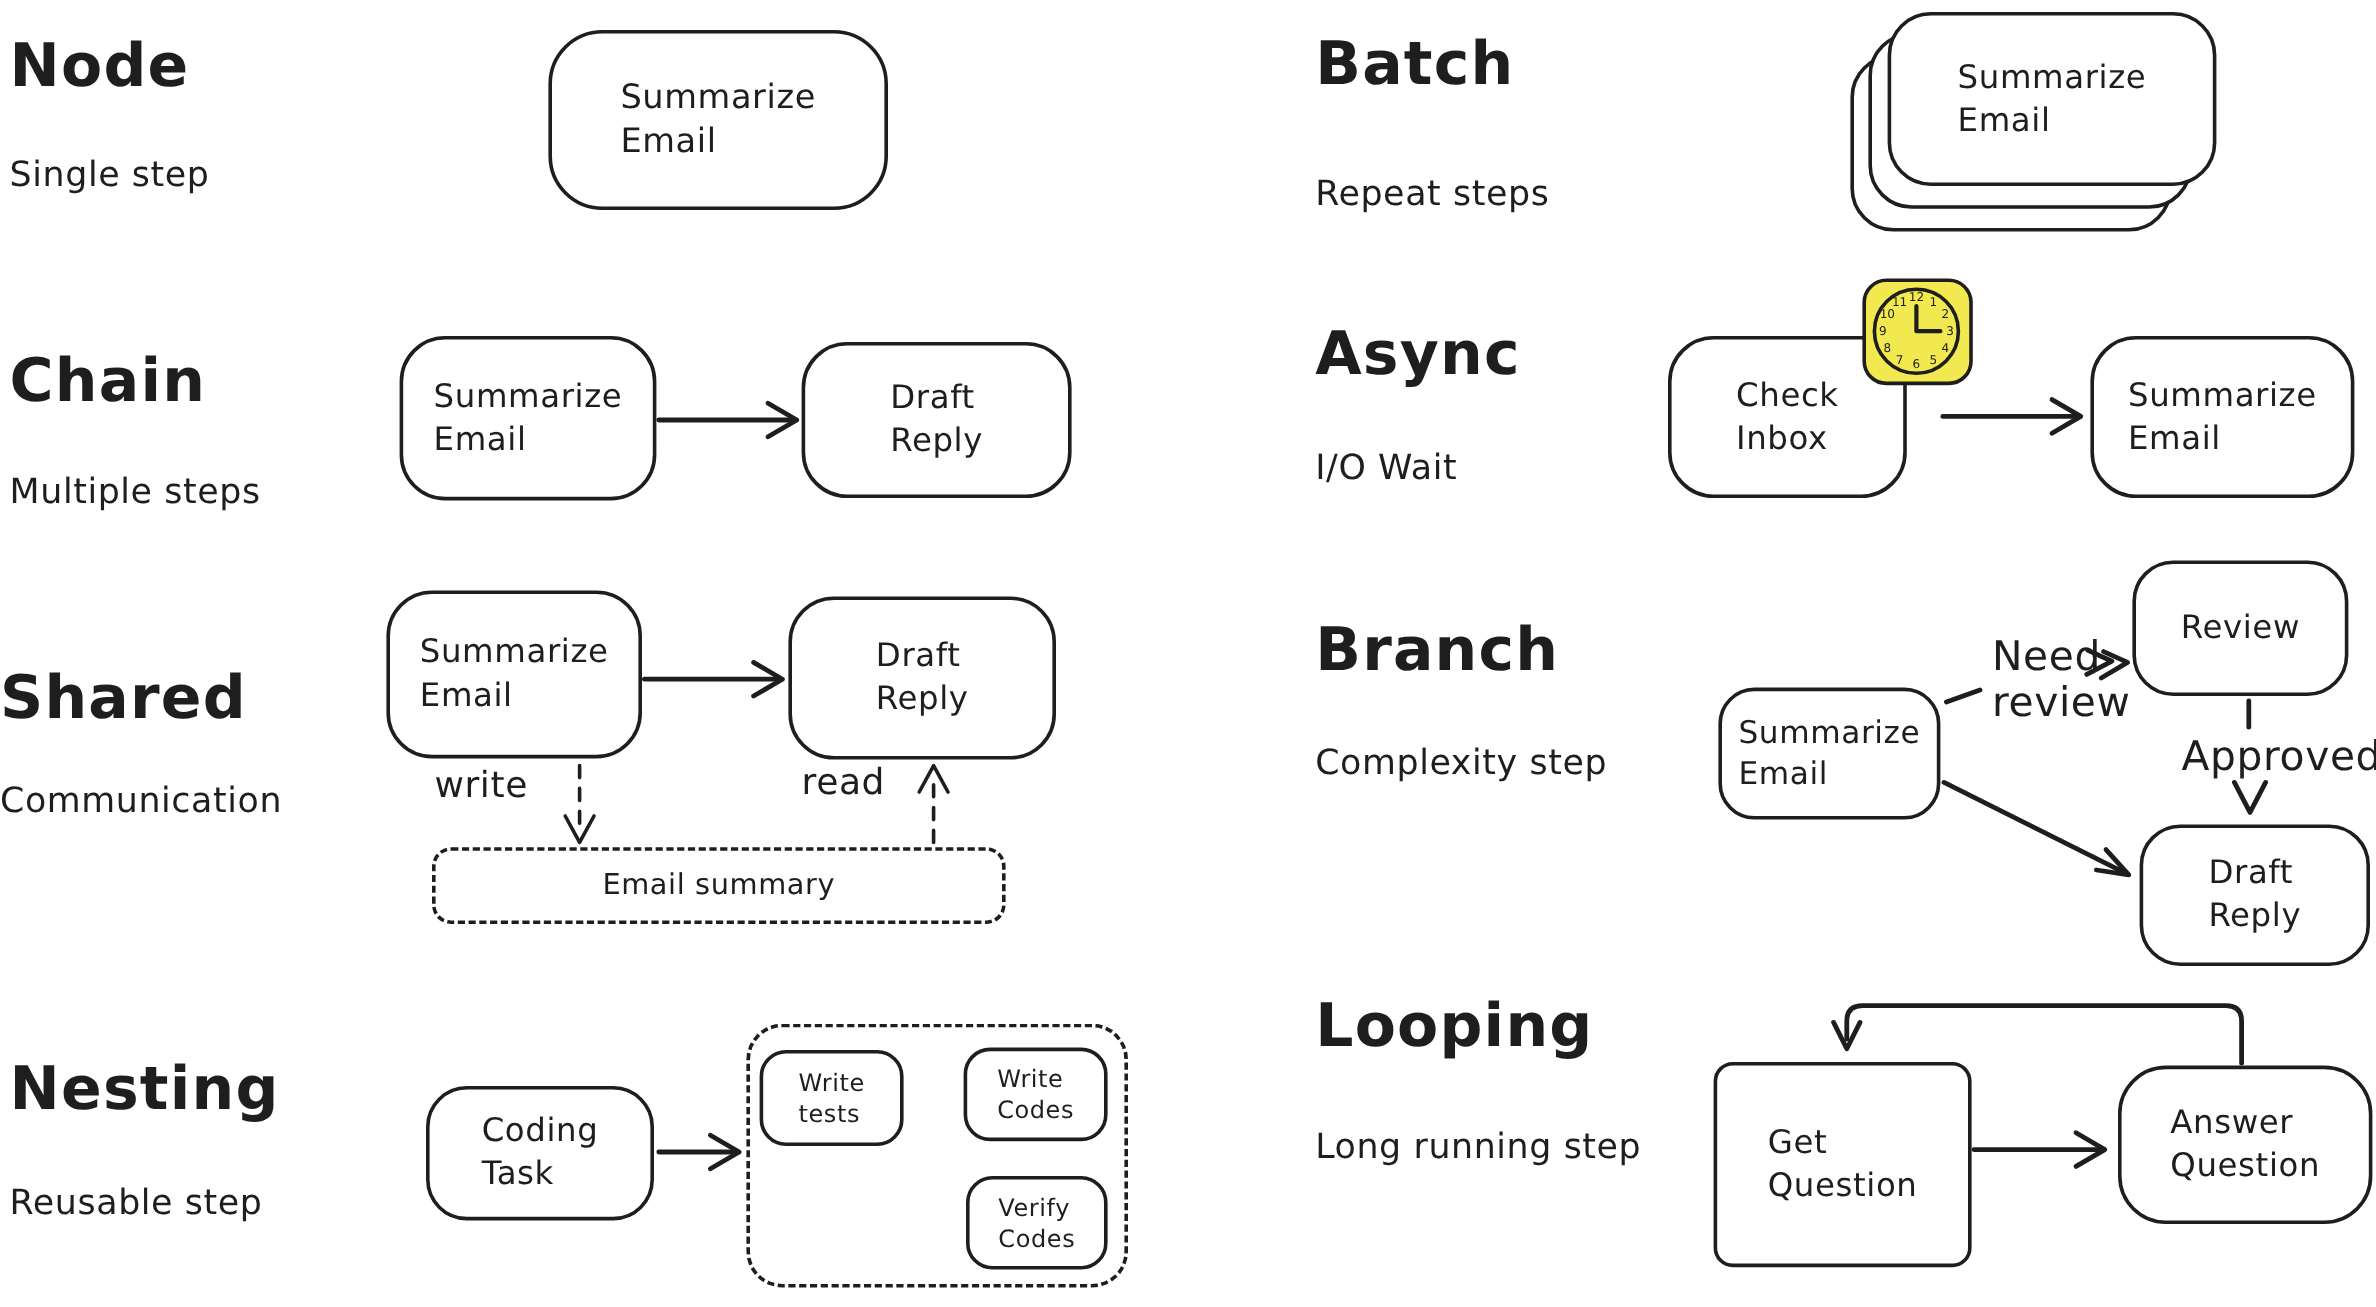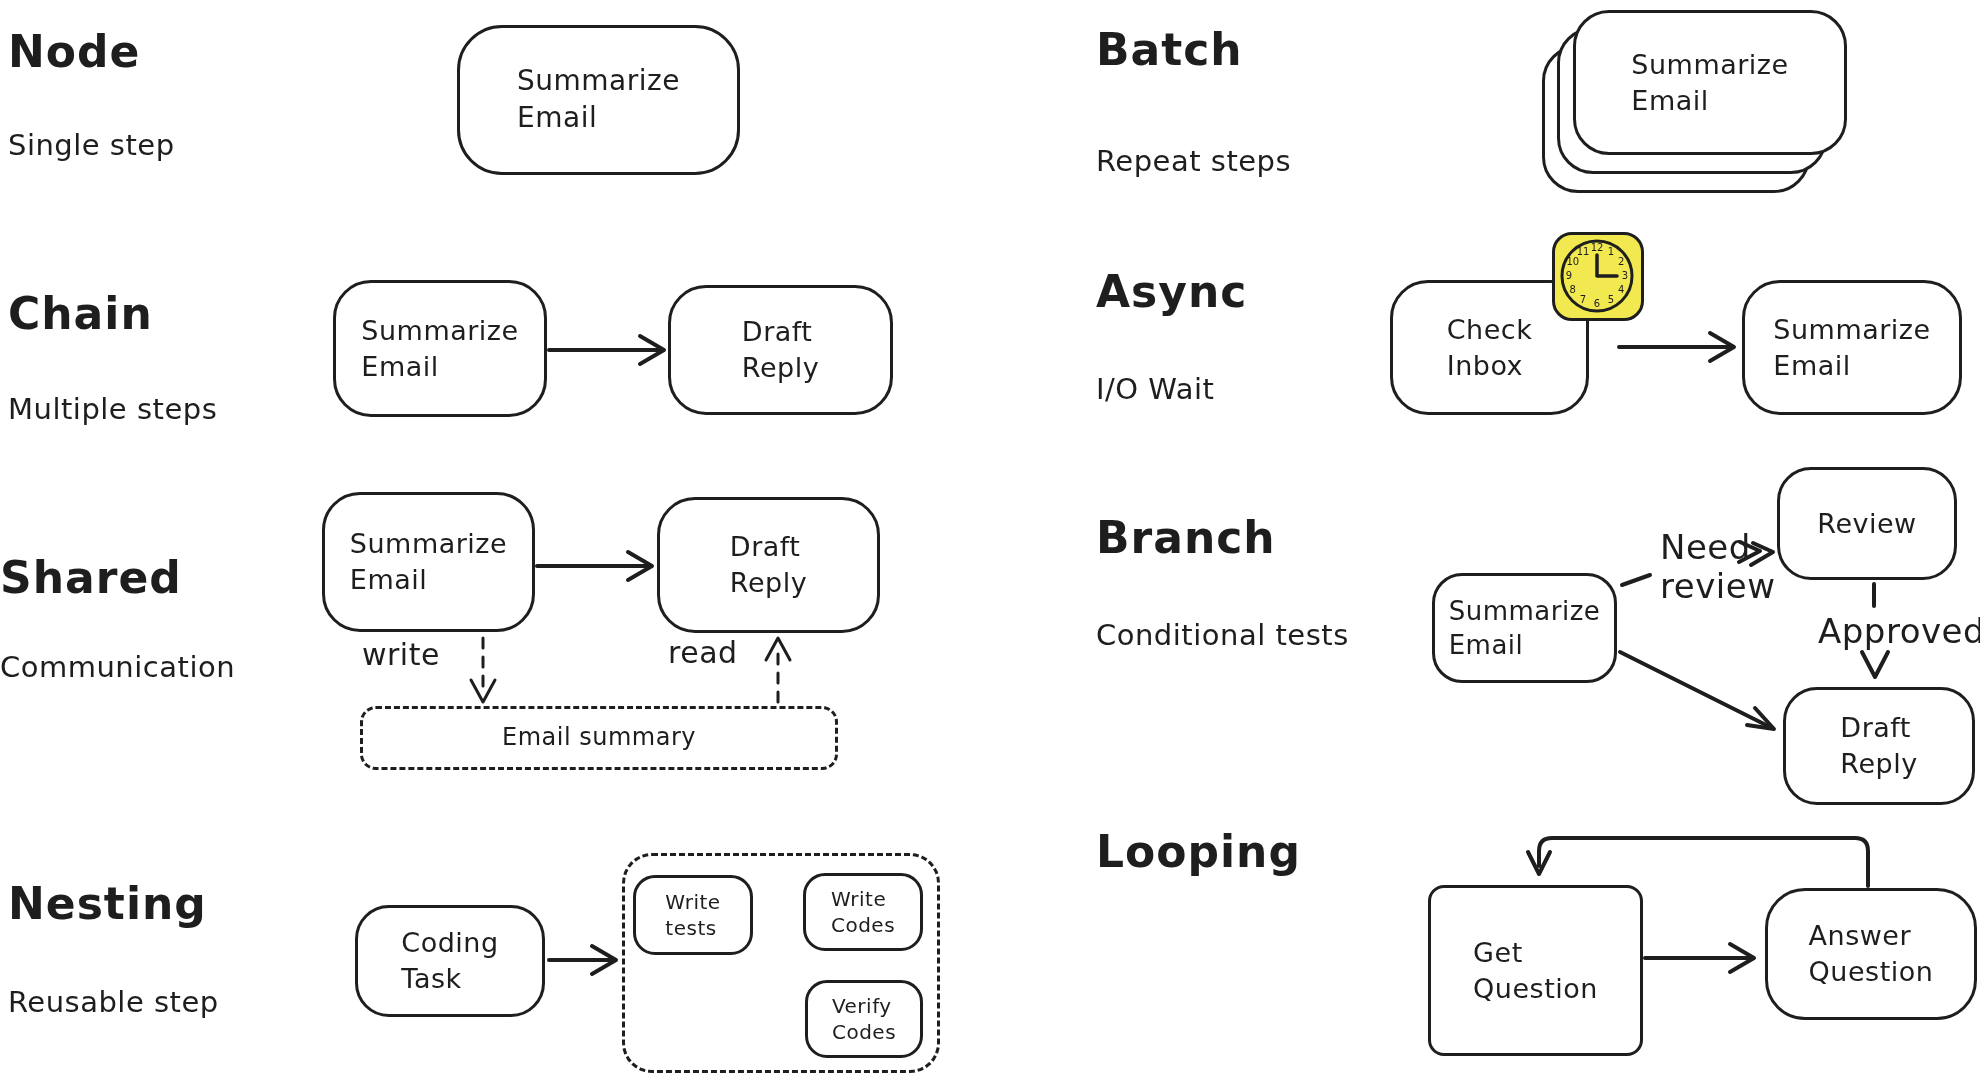--- a/index.html
+++ b/index.html
@@ -1,21 +1,21 @@
 <!DOCTYPE html>
 <html><head>
 <meta charset="utf-8">
 <style>
   html,body{margin:0;padding:0;background:#ffffff;}
   .canvas{
     position:relative;width:1980px;height:1089px;background:#ffffff;overflow:hidden;
     font-family:"DejaVu Sans",sans-serif;color:#1e1e1e;
   }
   .title{
-    position:absolute;font-size:44px;font-weight:bold;letter-spacing:1px;white-space:nowrap;
+    position:absolute;font-size:50px;font-weight:bold;letter-spacing:1px;white-space:nowrap;
   }
   .subtitle{
     position:absolute;font-size:29px;font-weight:normal;letter-spacing:0.5px;white-space:nowrap;
   }
   .box{
     position:absolute;box-sizing:border-box;border:3.5px solid #1e1e1e;background:#ffffff;
     display:flex;align-items:center;justify-content:center;text-align:left;
     white-space:pre-line;font-size:27px;line-height:1.32;letter-spacing:0.5px;
   }
   .box.small{font-size:20px;line-height:1.3;border-width:3px;}
@@ -168,29 +168,30 @@
           <text x="28.0" y="68.2">7</text>
           <text x="17.8" y="58.0">8</text>
           <text x="14.0" y="44.0">9</text>
           <text x="17.8" y="30.0">10</text>
           <text x="28.0" y="19.8">11</text>
         </g>
     </svg>
   </div>
 
   <div class="title" style="left:1096px;top:512px">Branch</div>
-  <div class="subtitle" style="left:1096px;top:618px">Conditional tests</div>
+  <div class="subtitle" style="left:1096px;top:618px">Complexity step</div>
   <div class="box" style="left:1432px;top:573px;width:185px;height:110px;border-radius:30px;font-size:26px">Summarize
 Email</div>
   <div class="box" style="left:1777px;top:467px;width:180px;height:113px;border-radius:34px">Review</div>
   <div class="box" style="left:1783px;top:687px;width:192px;height:118px;border-radius:34px">Draft
 Reply</div>
   <div class="label sm" style="left:1660px;top:528px">Need
 review</div>
   <div class="label sm" style="left:1818px;top:612px">Approved</div>
 
   <div class="title" style="left:1096px;top:826px">Looping</div>
+  <div class="subtitle" style="left:1096px;top:938px">Long running step</div>
   <div class="box" style="left:1428px;top:885px;width:215px;height:171px;border-radius:16px">Get
 Question</div>
   <div class="box" style="left:1765px;top:888px;width:212px;height:132px;border-radius:40px">Answer
 Question</div>
 
 </div>
 
 </body></html>

